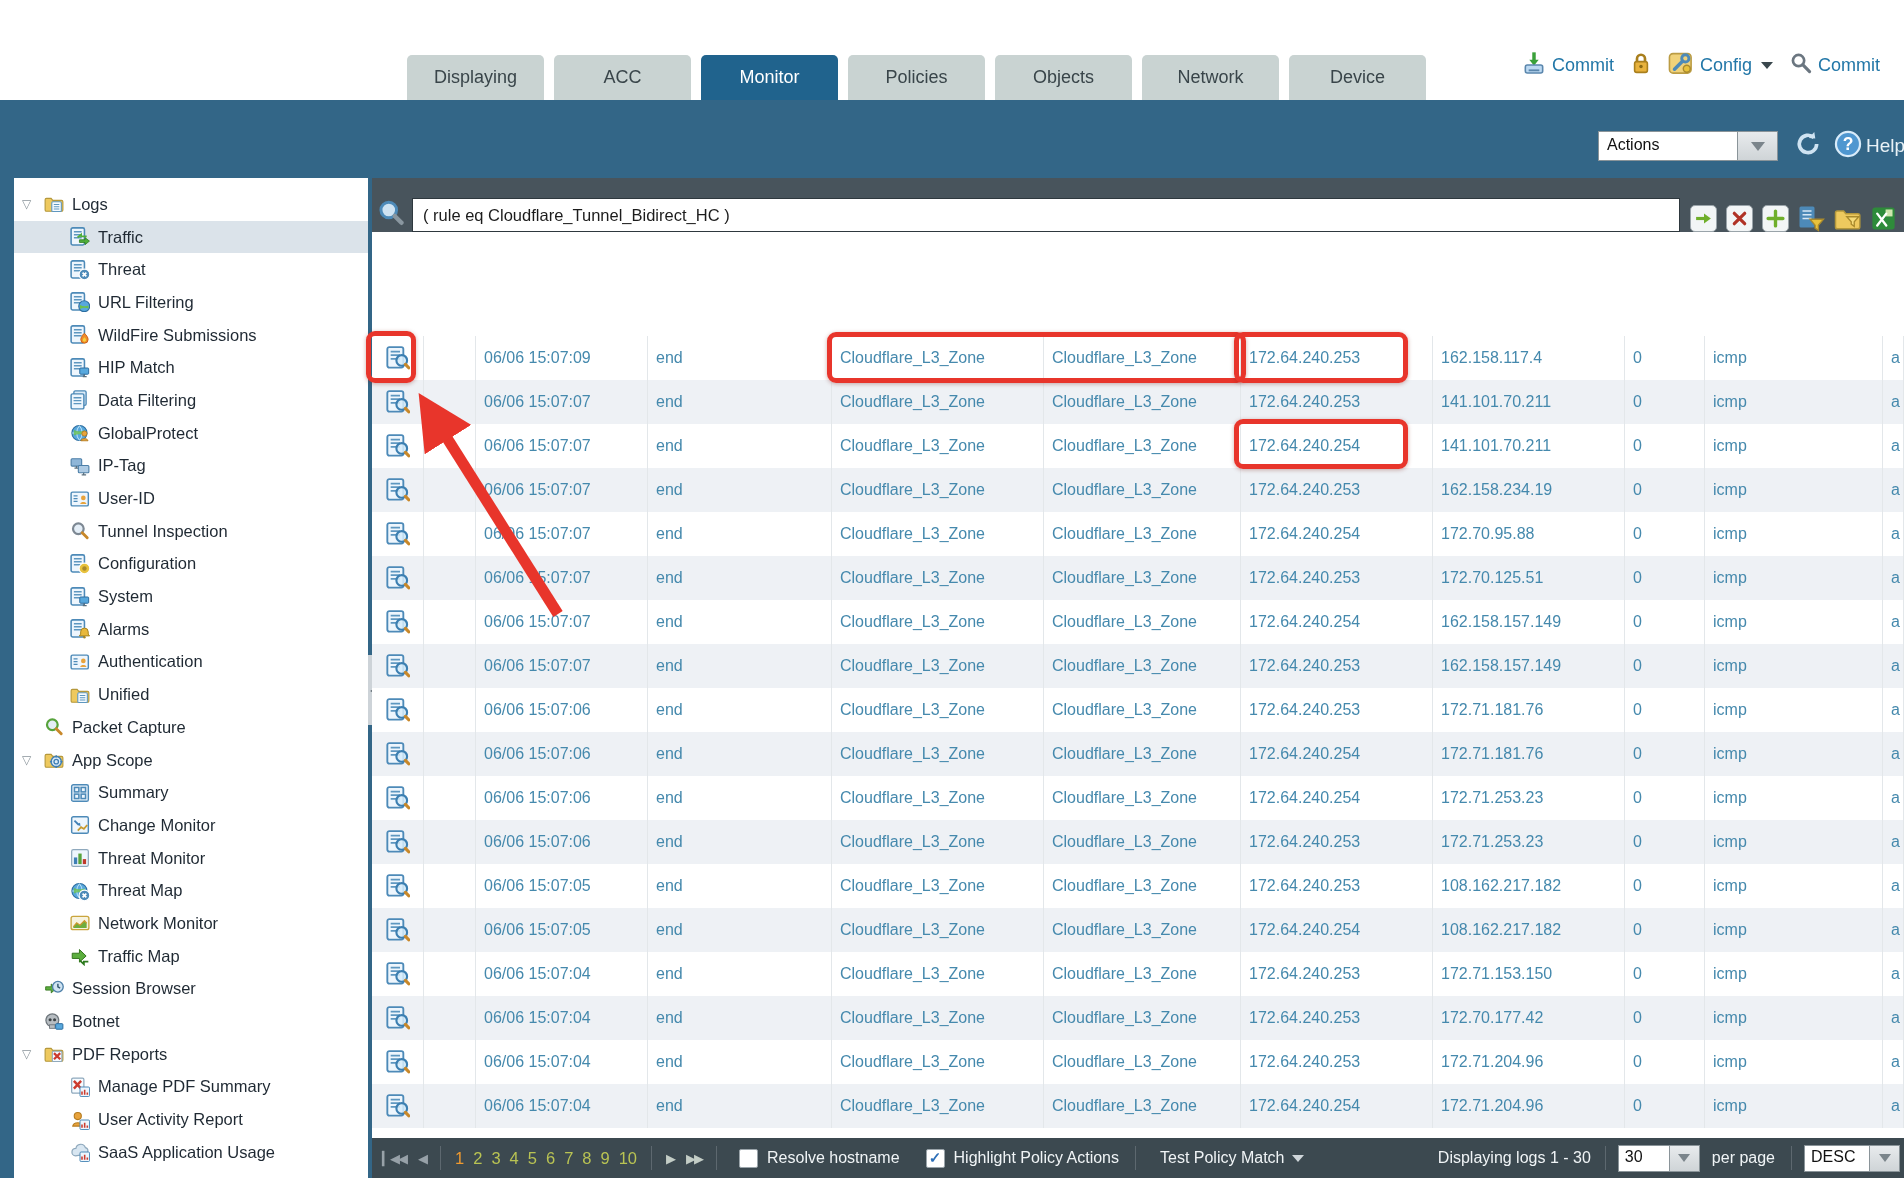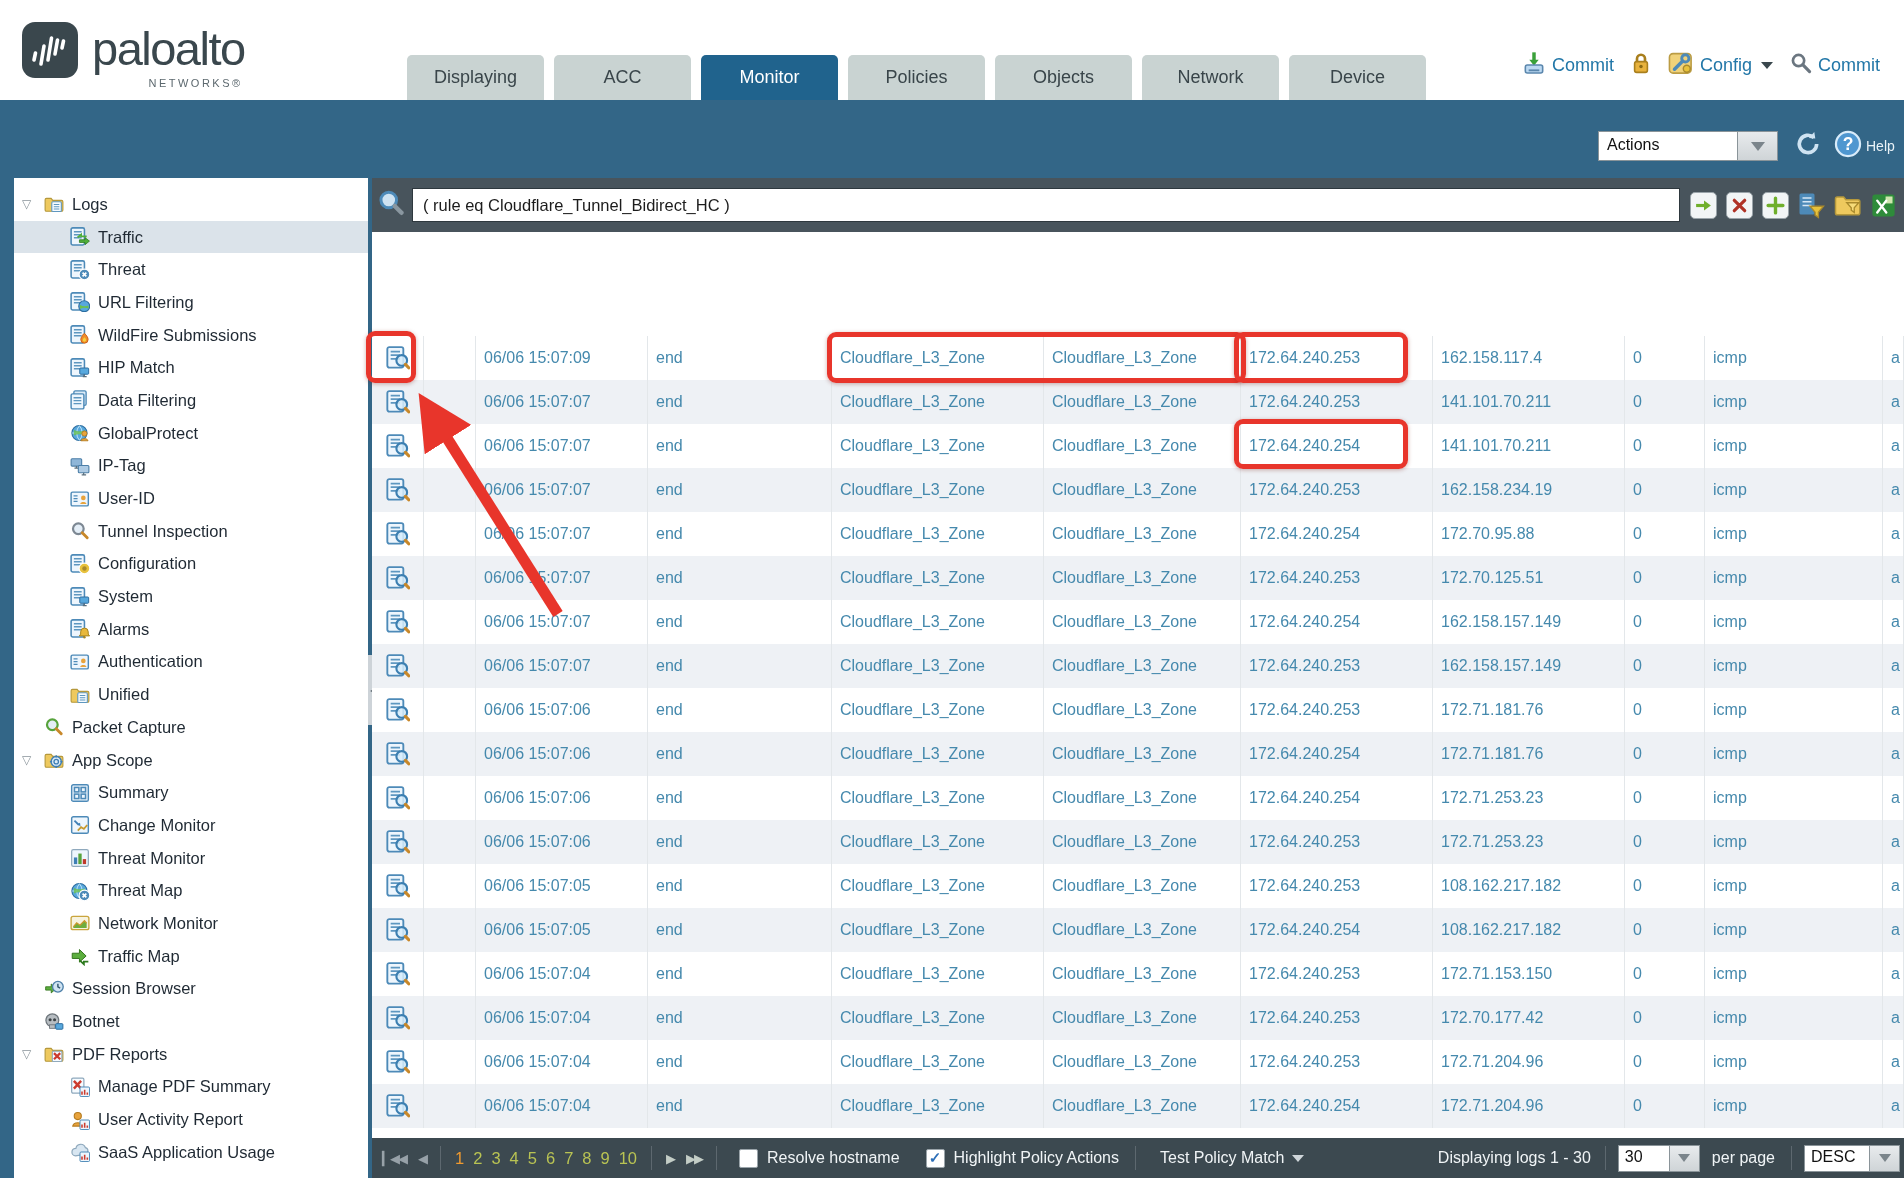--- a/index.html
+++ b/index.html
@@ -22,36 +22,36 @@
   .ha-item { display:flex; align-items:center; gap:6px; cursor:pointer; }
   .caret { width:0; height:0; border-left:6px solid transparent; border-right:6px solid transparent; border-top:7px solid #3a474d; margin-left:3px; }
 
   
   .band-controls { position:absolute; left:1598px; top:130px; display:flex; align-items:center; }
   .select-box { display:flex; height:30px; }
   .select-value { background:#ffffff; border:1px solid #8a9499; border-right:none; width:139px; padding:4px 8px 0; font-size:16px; color:#111; }
   .select-btn { width:41px; background:linear-gradient(#e8ebed,#cfd4d7); border:1px solid #8a9499; display:flex; align-items:center; justify-content:center; }
   .select-btn .tri { width:0; height:0; border-left:7px solid transparent; border-right:7px solid transparent; border-top:9px solid #7b858b; }
   .band-icon { margin-left:16px; cursor:pointer; }
-  .help-label { color:#e9f2f7; font-size:14px; margin-left:4px; cursor:pointer; }
+  .help-label { color:#e9f2f7; font-size:19px; margin-left:4px; cursor:pointer; }
 
   
   .sidebar { position:absolute; left:14px; top:178px; width:354px; height:1000px; background:#ffffff; overflow:hidden; padding-top:10px; }
   .side-item { display:flex; align-items:center; height:32.7px; cursor:pointer; color:#1f2933; font-size:16.5px; white-space:nowrap; }
   .side-item.lvl0 { padding-left:8px; }
   .side-item.lvl1 { padding-left:56px; }
   .side-item.selected { background:#dbe3ea; }
   .expander { width:22px; font-size:12px; color:#8a949a; flex:0 0 22px; text-align:left; }
   .s-icon { width:20px; height:20px; flex:0 0 20px; margin-right:8px; }
   .s-icon svg { width:20px; height:20px; display:block; }
   .collapse-handle { position:absolute; left:368px; top:655px; width:10px; height:70px; background:#cdd3d8; border-radius:0 4px 4px 0; display:flex; align-items:center; justify-content:center; font-size:8px; color:#5a666d; cursor:pointer; }
 
   
   .main { position:absolute; left:372px; top:178px; width:1532px; height:1000px; background:#ffffff; overflow:hidden; }
-  .filter-bar { position:absolute; left:0; top:0; width:1532px; height:54px; background:#48545c; display:flex; align-items:center; }
+  .filter-bar { position:absolute; left:0; top:0; width:1532px; height:54px; background:#48545c; display:flex; align-items:flex-end; }
   .filter-mag { margin:0 6px 0 4px; }
   .filter-input { width:1268px; height:34px; border:1px solid #2e383e; font-size:16.5px; color:#1c1c1c; padding:0 10px; font-family:"Liberation Sans",sans-serif; }
   .filter-actions { display:flex; align-items:center; gap:9px; margin-left:10px; }
   .fbtn { width:27px; height:27px; background:#f2f5f6; border:1px solid #9aa4aa; border-radius:5px; display:flex; align-items:center; justify-content:center; cursor:pointer; }
   .ficon { width:27px; height:27px; display:flex; align-items:center; justify-content:center; cursor:pointer; }
 
   
   .grid-head { position:absolute; left:0; top:54px; width:1532px; height:104px; background:#f2ce68; display:flex; }
   .gh-cell { height:104px; border-right:1px solid #f7e7b4; display:flex; align-items:center; padding-left:8px; font-size:16px; color:#2b2b2b; overflow:hidden; cursor:pointer; }
   .grid-body { position:absolute; left:0; top:158px; width:1532px; height:802px; background:#ffffff; overflow:hidden; }
@@ -81,38 +81,20 @@
   
   .anno-box { position:absolute; border:5px solid #e8352b; border-radius:9px; box-shadow:0 1px 4px rgba(120,30,20,.35); pointer-events:none; }
   .anno-svg { position:absolute; left:0; top:0; pointer-events:none; }
 </style>
 </head>
 <body>
 
 <div class="page">
 
   <header class="top-header">
-    <div class="logo">
-      <div class="logo-mark">
-        <svg viewBox="0 0 56 60" width="56" height="60">
-            <rect x="0" y="2" width="56" height="56" rx="13" fill="#3a474d"></rect>
-            <g stroke="#ffffff" stroke-width="3.6" stroke-linecap="round">
-              <line x1="12" y1="40" x2="13.5" y2="33"></line>
-              <line x1="19" y1="44" x2="22" y2="26"></line>
-              <line x1="26" y1="40" x2="29.5" y2="18"></line>
-              <line x1="33" y1="34" x2="35.5" y2="20"></line>
-              <line x1="40" y1="28" x2="41.5" y2="21"></line>
-            </g>
-          </svg>
-      </div>
-      <div class="logo-text">
-        <div class="logo-word">paloalto</div>
-        <div class="logo-sub">NETWORKS®</div>
-      </div>
-    </div>
     <nav class="tabs">
         <div class="tab">Displaying</div>
         <div class="tab">ACC</div>
         <div class="tab active">Monitor</div>
         <div class="tab">Policies</div>
         <div class="tab">Objects</div>
         <div class="tab">Network</div>
         <div class="tab">Device</div>
       </nav>
     <div class="header-actions">

